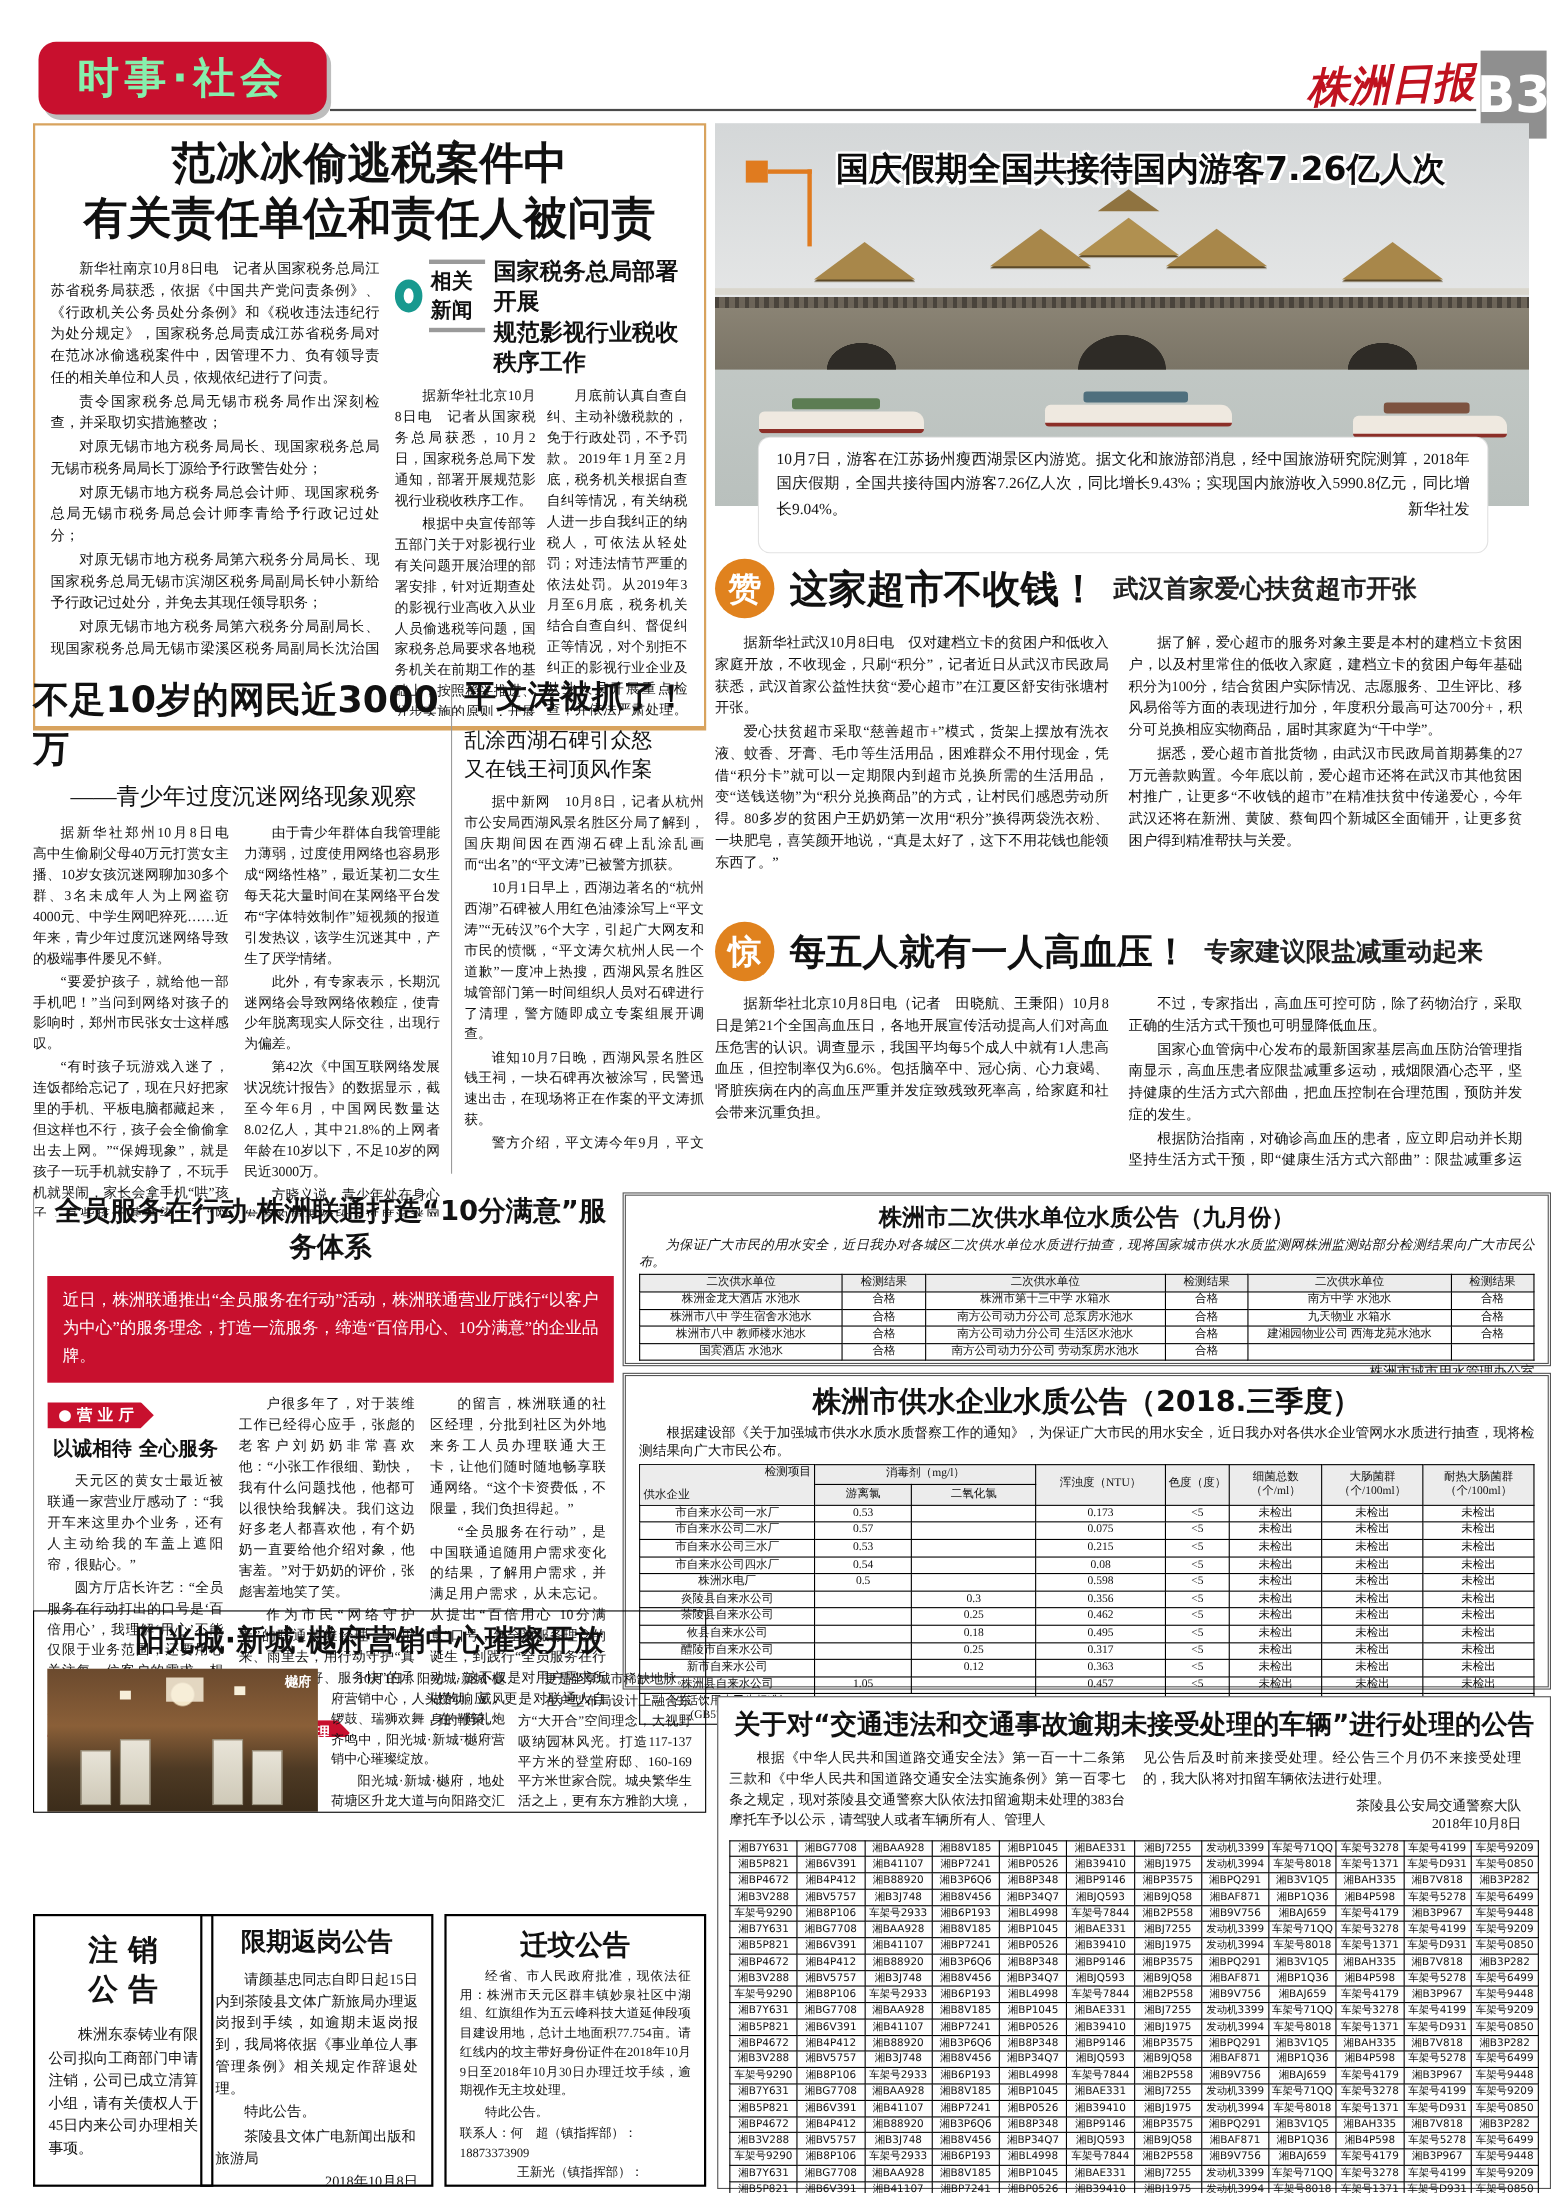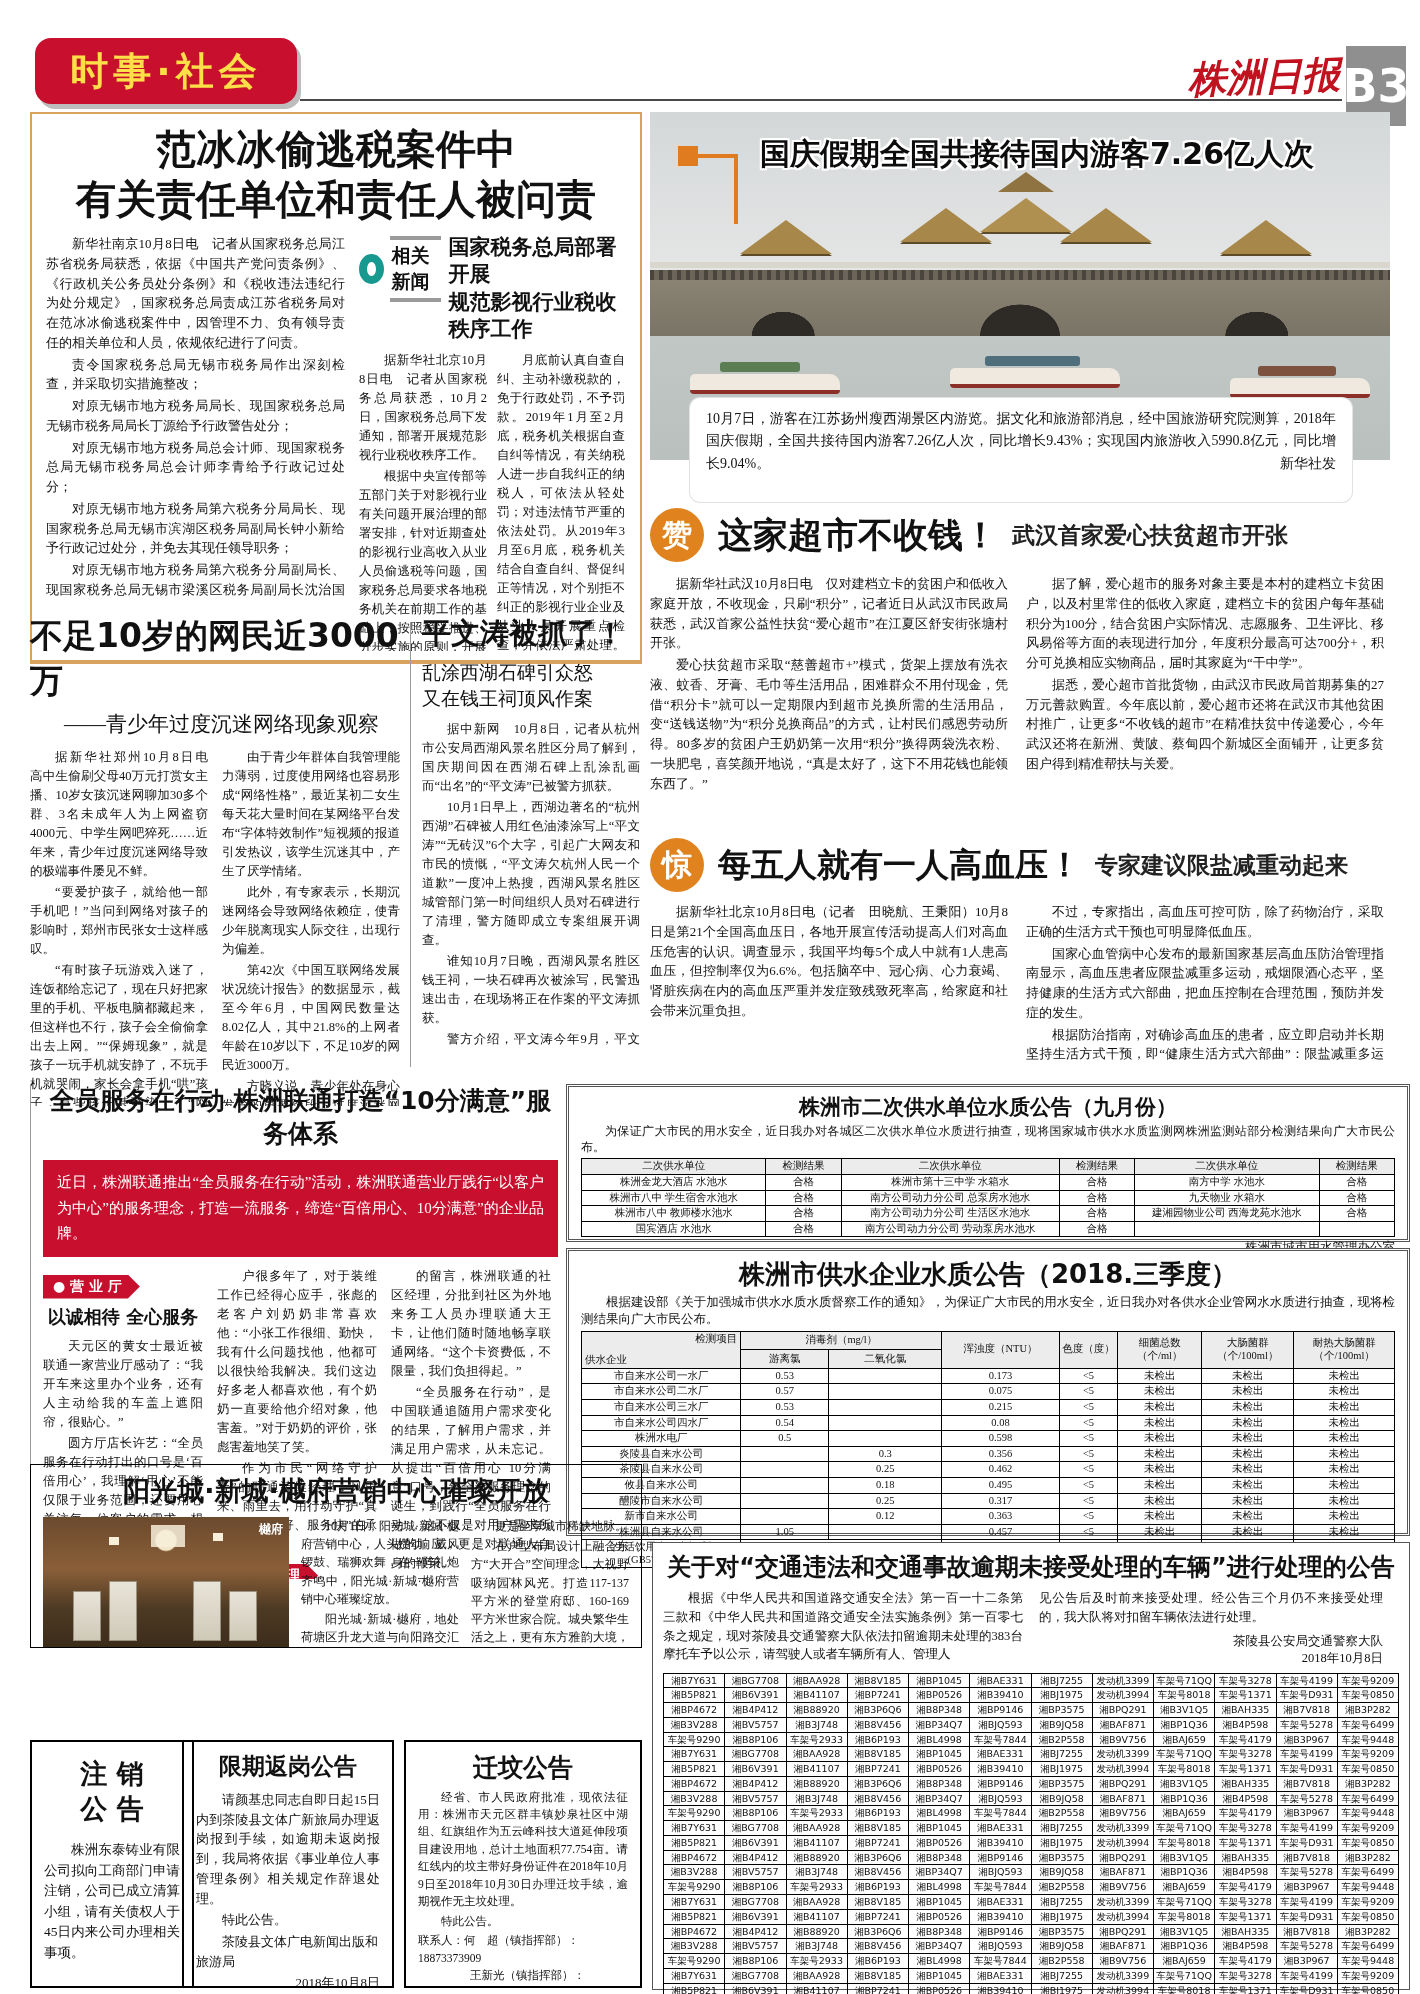--- a/index.html
+++ b/index.html
@@ -4,21 +4,21 @@
 <style>
   html,body{margin:0;padding:0;background:#f2f0ec;}
   .page{position:relative;width:1420px;height:1994px;background:#ffffff;overflow:hidden;
         font-family:"Liberation Serif","DejaVu Serif",serif;color:#111;}
   .abs{position:absolute;}
   .sans{font-family:"DejaVu Sans","Liberation Sans",sans-serif;}
   .jtext{text-align:justify;}
   p.np{margin:0 0 2px 0;text-indent:2em;line-height:1.52;}
   .colclip{overflow:hidden;}
   
-  .sec-badge{background:#c8102e;color:#fde047;border-radius:16px;display:flex;align-items:center;justify-content:center;
+  .sec-badge{background:#c8102e;color:#86efac;border-radius:16px;display:flex;align-items:center;justify-content:center;
              font-weight:bold;letter-spacing:5px;box-shadow:4px 5px 0 #bdbdbd;}
   .head-rule{background:#4a4a4a;}
   .paper-logo{color:#c0121f;font-weight:bold;font-style:italic;transform:rotate(-2deg);}
   .page-no{background:#8f8f8f;color:#fff;display:flex;align-items:center;justify-content:center;font-weight:bold;}
   .dateline{color:#222;text-align:right;}
   
   .lead-box{border:2px solid #d8a35e;border-bottom-width:4px;padding:10px 14px;box-sizing:border-box;background:#fff;}
   .lead-headline{text-align:center;font-weight:bold;line-height:1.25;}
   .rel-ring{box-sizing:border-box;border:8px solid #18998f;border-radius:50%;width:30px;height:30px;}
   .rel-label{border-top:4px solid #9a9a9a;border-bottom:4px solid #9a9a9a;font-weight:bold;padding:3px 2px;}
@@ -230,21 +230,21 @@
       <div class="colclip jtext" style="width:160px;height:312px;font-size:12.5px;">
           <p class="np">的留言，株洲联通的社区经理，分批到社区为外地来务工人员办理联通大王卡，让他们随时随地畅享联通网络。“这个卡资费低，不限量，我们负担得起。”</p>
           <p class="np">“全员服务在行动”，是中国联通追随用户需求变化的结果，了解用户需求，并满足用户需求，从未忘记。从提出“百倍用心 10分满意”口号，到全新服务理念的诞生，到践行“全员服务在行动”，这不仅是对用户需求所做的响应，更是对联通人自身的鞭策。</p>
           <p class="np">用户的“10分满意”，是每一位联通人的追求，株洲联通全体成员也会从用户需求出发，真心对人、用心做事，将服务意识、提升服务标准落到实处！</p>
         </div>
     </div>
   </div>
 
   <div class="abs tbl-box" style="left:566px;top:1084px;width:844px;height:158px;">
     <div class="tbl-title sans" style="font-size:21px;">株洲市二次供水单位水质公告（九月份）</div>
-    <div class="jtext" style="font-size:12px;text-indent:2em;line-height:1.35;margin:2px 0 3px 0;">为保证广大市民的用水安全，近日我办对各城区二次供水单位水质进行抽查，现将国家城市供水水质监测网株洲监测站部分检测结果向广大市民公布。</div>
+    <div class="jtext" style="font-size:12px;text-indent:2em;line-height:1.35;margin:2px 0 3px 0;font-style:italic;">为保证广大市民的用水安全，近日我办对各城区二次供水单位水质进行抽查，现将国家城市供水水质监测网株洲监测站部分检测结果向广大市民公布。</div>
     <table class="grid" style="font-size:10.5px;">
       <thead>
           <tr>
         <th style="width:22%;">二次供水单位</th>
         <th style="width:9%;">检测结果</th>
         <th style="width:26%;">二次供水单位</th>
         <th style="width:9%;">检测结果</th>
         <th style="width:22%;">二次供水单位</th>
         <th style="width:9%;">检测结果</th>
       </tr>

